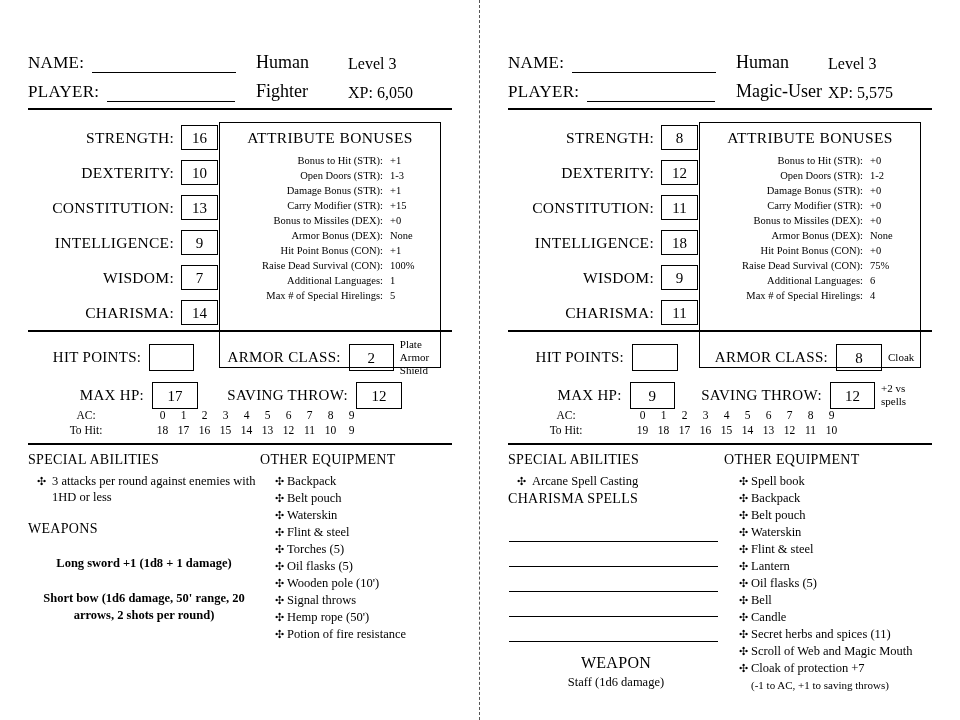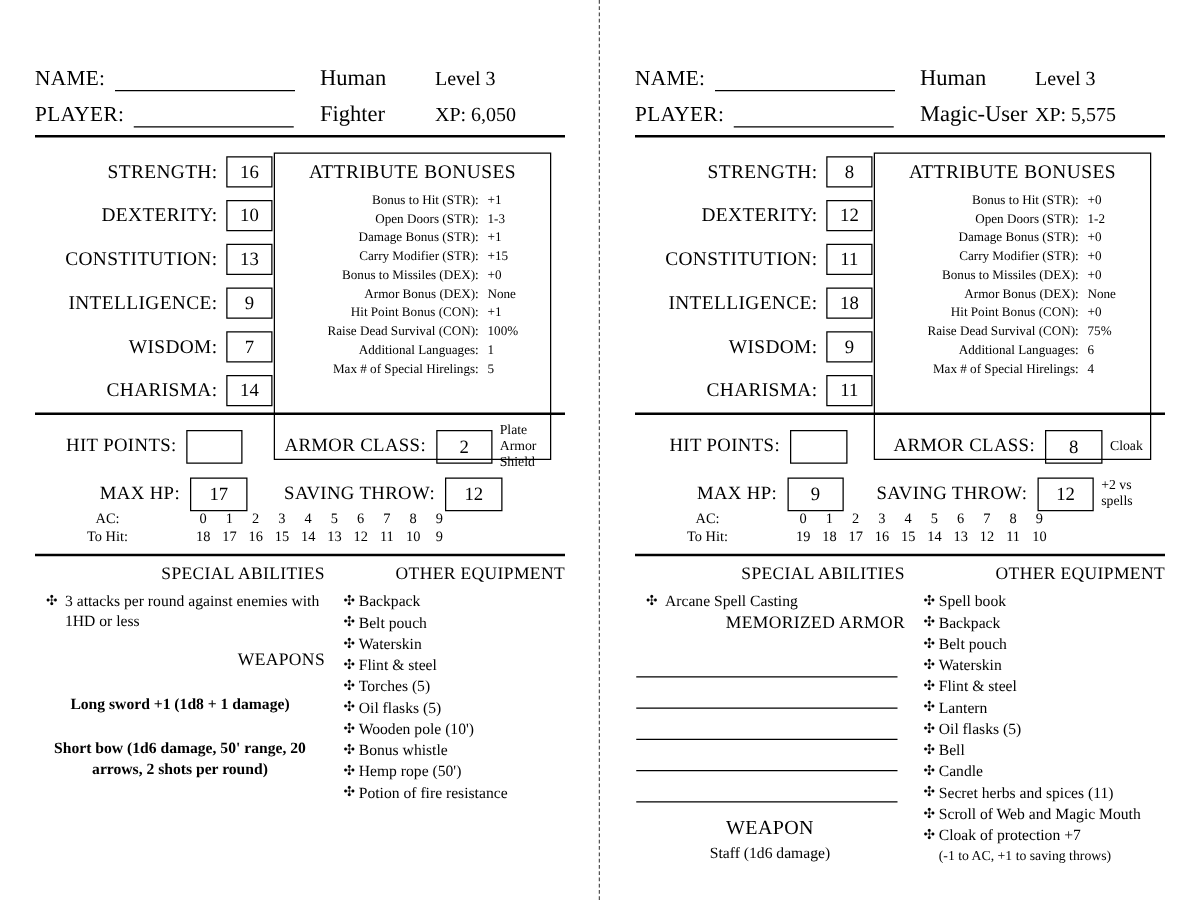--- a/index.html
+++ b/index.html
@@ -221,21 +221,21 @@
     top: 450px;
     width: 424px;
     display: flex;
   }
   .col-left  { width: 232px; }
   .col-right { width: 192px; }
   .col-left-mu  { width: 216px; }
   .col-right-mu { width: 208px; }
 
   .sect-title {
-    text-align: right;
+    text-align: left;
     font-size: 14px;
     letter-spacing: .3px;
     margin-top: 2px;
     margin-bottom: 5px;
     white-space: nowrap;
   }
   .sect-title-sp { margin-top: 16px; }
 
   .bullet-row {
     display: flex;
@@ -473,21 +473,21 @@
         <div class="bullet-row">
           <span class="bullet-glyph">✣</span>
           <span class="bullet-text">Oil flasks (5)</span>
         </div>
         <div class="bullet-row">
           <span class="bullet-glyph">✣</span>
           <span class="bullet-text">Wooden pole (10')</span>
         </div>
         <div class="bullet-row">
           <span class="bullet-glyph">✣</span>
-          <span class="bullet-text">Bonus whistle</span>
+          <span class="bullet-text">Signal throws</span>
         </div>
         <div class="bullet-row">
           <span class="bullet-glyph">✣</span>
           <span class="bullet-text">Hemp rope (50')</span>
         </div>
         <div class="bullet-row">
           <span class="bullet-glyph">✣</span>
           <span class="bullet-text">Potion of fire resistance</span>
         </div>
       </div>
@@ -637,21 +637,21 @@
 
   <div class="divider div-3"></div>
 
   <div class="lower">
     <div class="col-left-mu">
       <div class="sect-title">SPECIAL ABILITIES</div>
       <div class="bullet-row ability-row">
         <span class="bullet-glyph">✣</span>
         <span class="bullet-text">Arcane Spell Casting</span>
       </div>
-      <div class="sect-title">MEMORIZED ARMOR</div>
+      <div class="sect-title">CHARISMA SPELLS</div>
       <div class="spell-lines">
         <div class="spell-line"></div>
         <div class="spell-line"></div>
         <div class="spell-line"></div>
         <div class="spell-line"></div>
         <div class="spell-line"></div>
       </div>
       <div class="weapon-title-mu">WEAPON</div>
       <div class="centered-line">Staff (1d6 damage)</div>
     </div>

